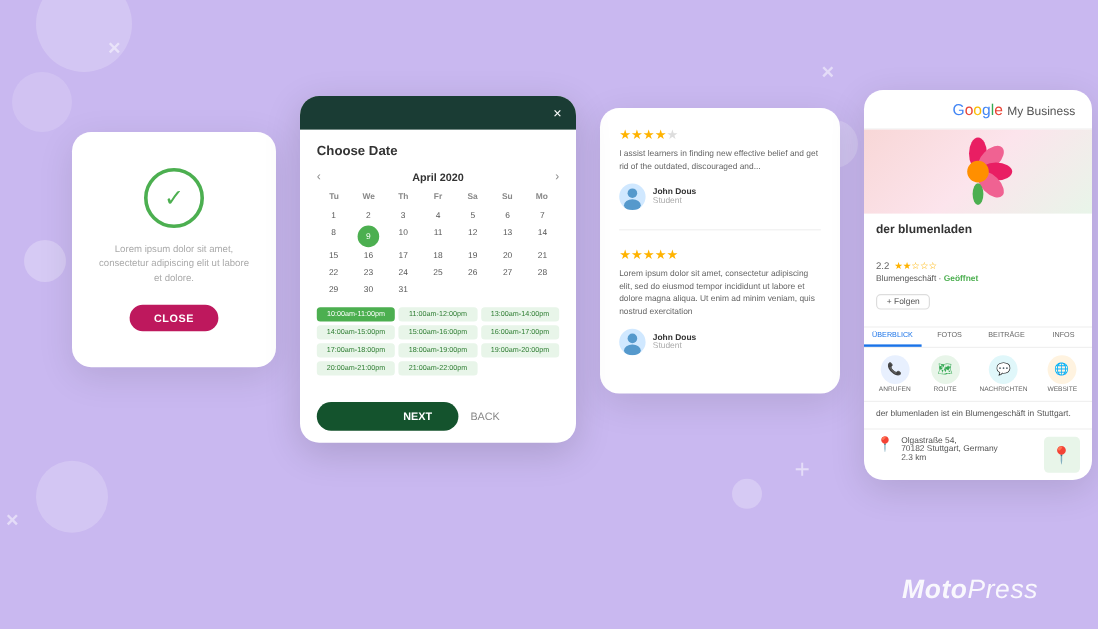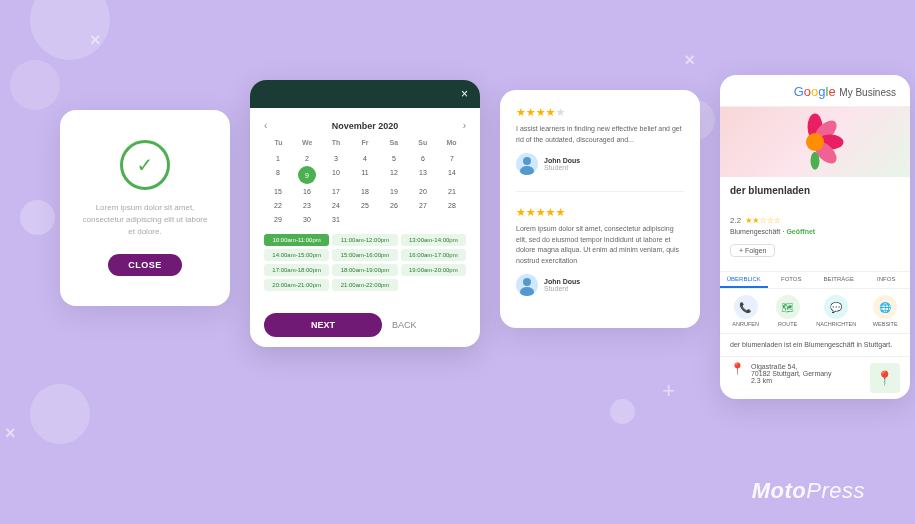--- a/index.html
+++ b/index.html
@@ -73,21 +73,21 @@
     }
 
     .congrats-text {
       font-size: 8px;
       color: #aaa;
       line-height: 1.5;
       margin-bottom: 16px;
     }
 
     .congrats-btn {
-      background: #701a75;
+      background: #be185d;
       color: white;
       border: none;
       border-radius: 20px;
       padding: 6px 20px;
       font-size: 9px;
       font-weight: 600;
       cursor: pointer;
       letter-spacing: 0.5px;
     }
 
@@ -226,29 +226,30 @@
 
     .apt-footer {
       display: flex;
       justify-content: space-between;
       align-items: center;
       padding: 10px 14px;
       gap: 10px;
     }
 
     .apt-next-btn {
-      background: #701a75;
+      background: #14532d;
       color: white;
       border: none;
       border-radius: 20px;
       padding: 7px 22px;
       font-size: 9px;
       font-weight: 600;
       cursor: pointer;
       flex: 1;
+      text-align: right;
     }
 
     .apt-back-btn {
       background: none;
       border: none;
       color: #888;
       font-size: 9px;
       cursor: pointer;
       flex: 1;
       text-align: left;
@@ -562,24 +563,25 @@
     <div class="congrats-icon">✓</div>
     <div class="congrats-text">Lorem ipsum dolor sit amet, consectetur adipiscing elit ut labore et dolore.</div>
     <button class="congrats-btn">CLOSE</button>
   </div>
 
   <div class="card-appointment">
     <div class="apt-header">
       <span class="apt-close">×</span>
     </div>
     <div class="apt-body">
+      <div class="apt-choose-date">Choose Date</div>
 
       <div class="calendar-header">
         <span class="cal-nav">‹</span>
-        <span class="cal-month">November 2020</span>
+        <span class="cal-month">April 2020</span>
         <span class="cal-nav">›</span>
       </div>
 
       <div class="cal-days-header">
         <span class="cal-day-label">Tu</span>
         <span class="cal-day-label">We</span>
         <span class="cal-day-label">Th</span>
         <span class="cal-day-label">Fr</span>
         <span class="cal-day-label">Sa</span>
         <span class="cal-day-label">Su</span>

